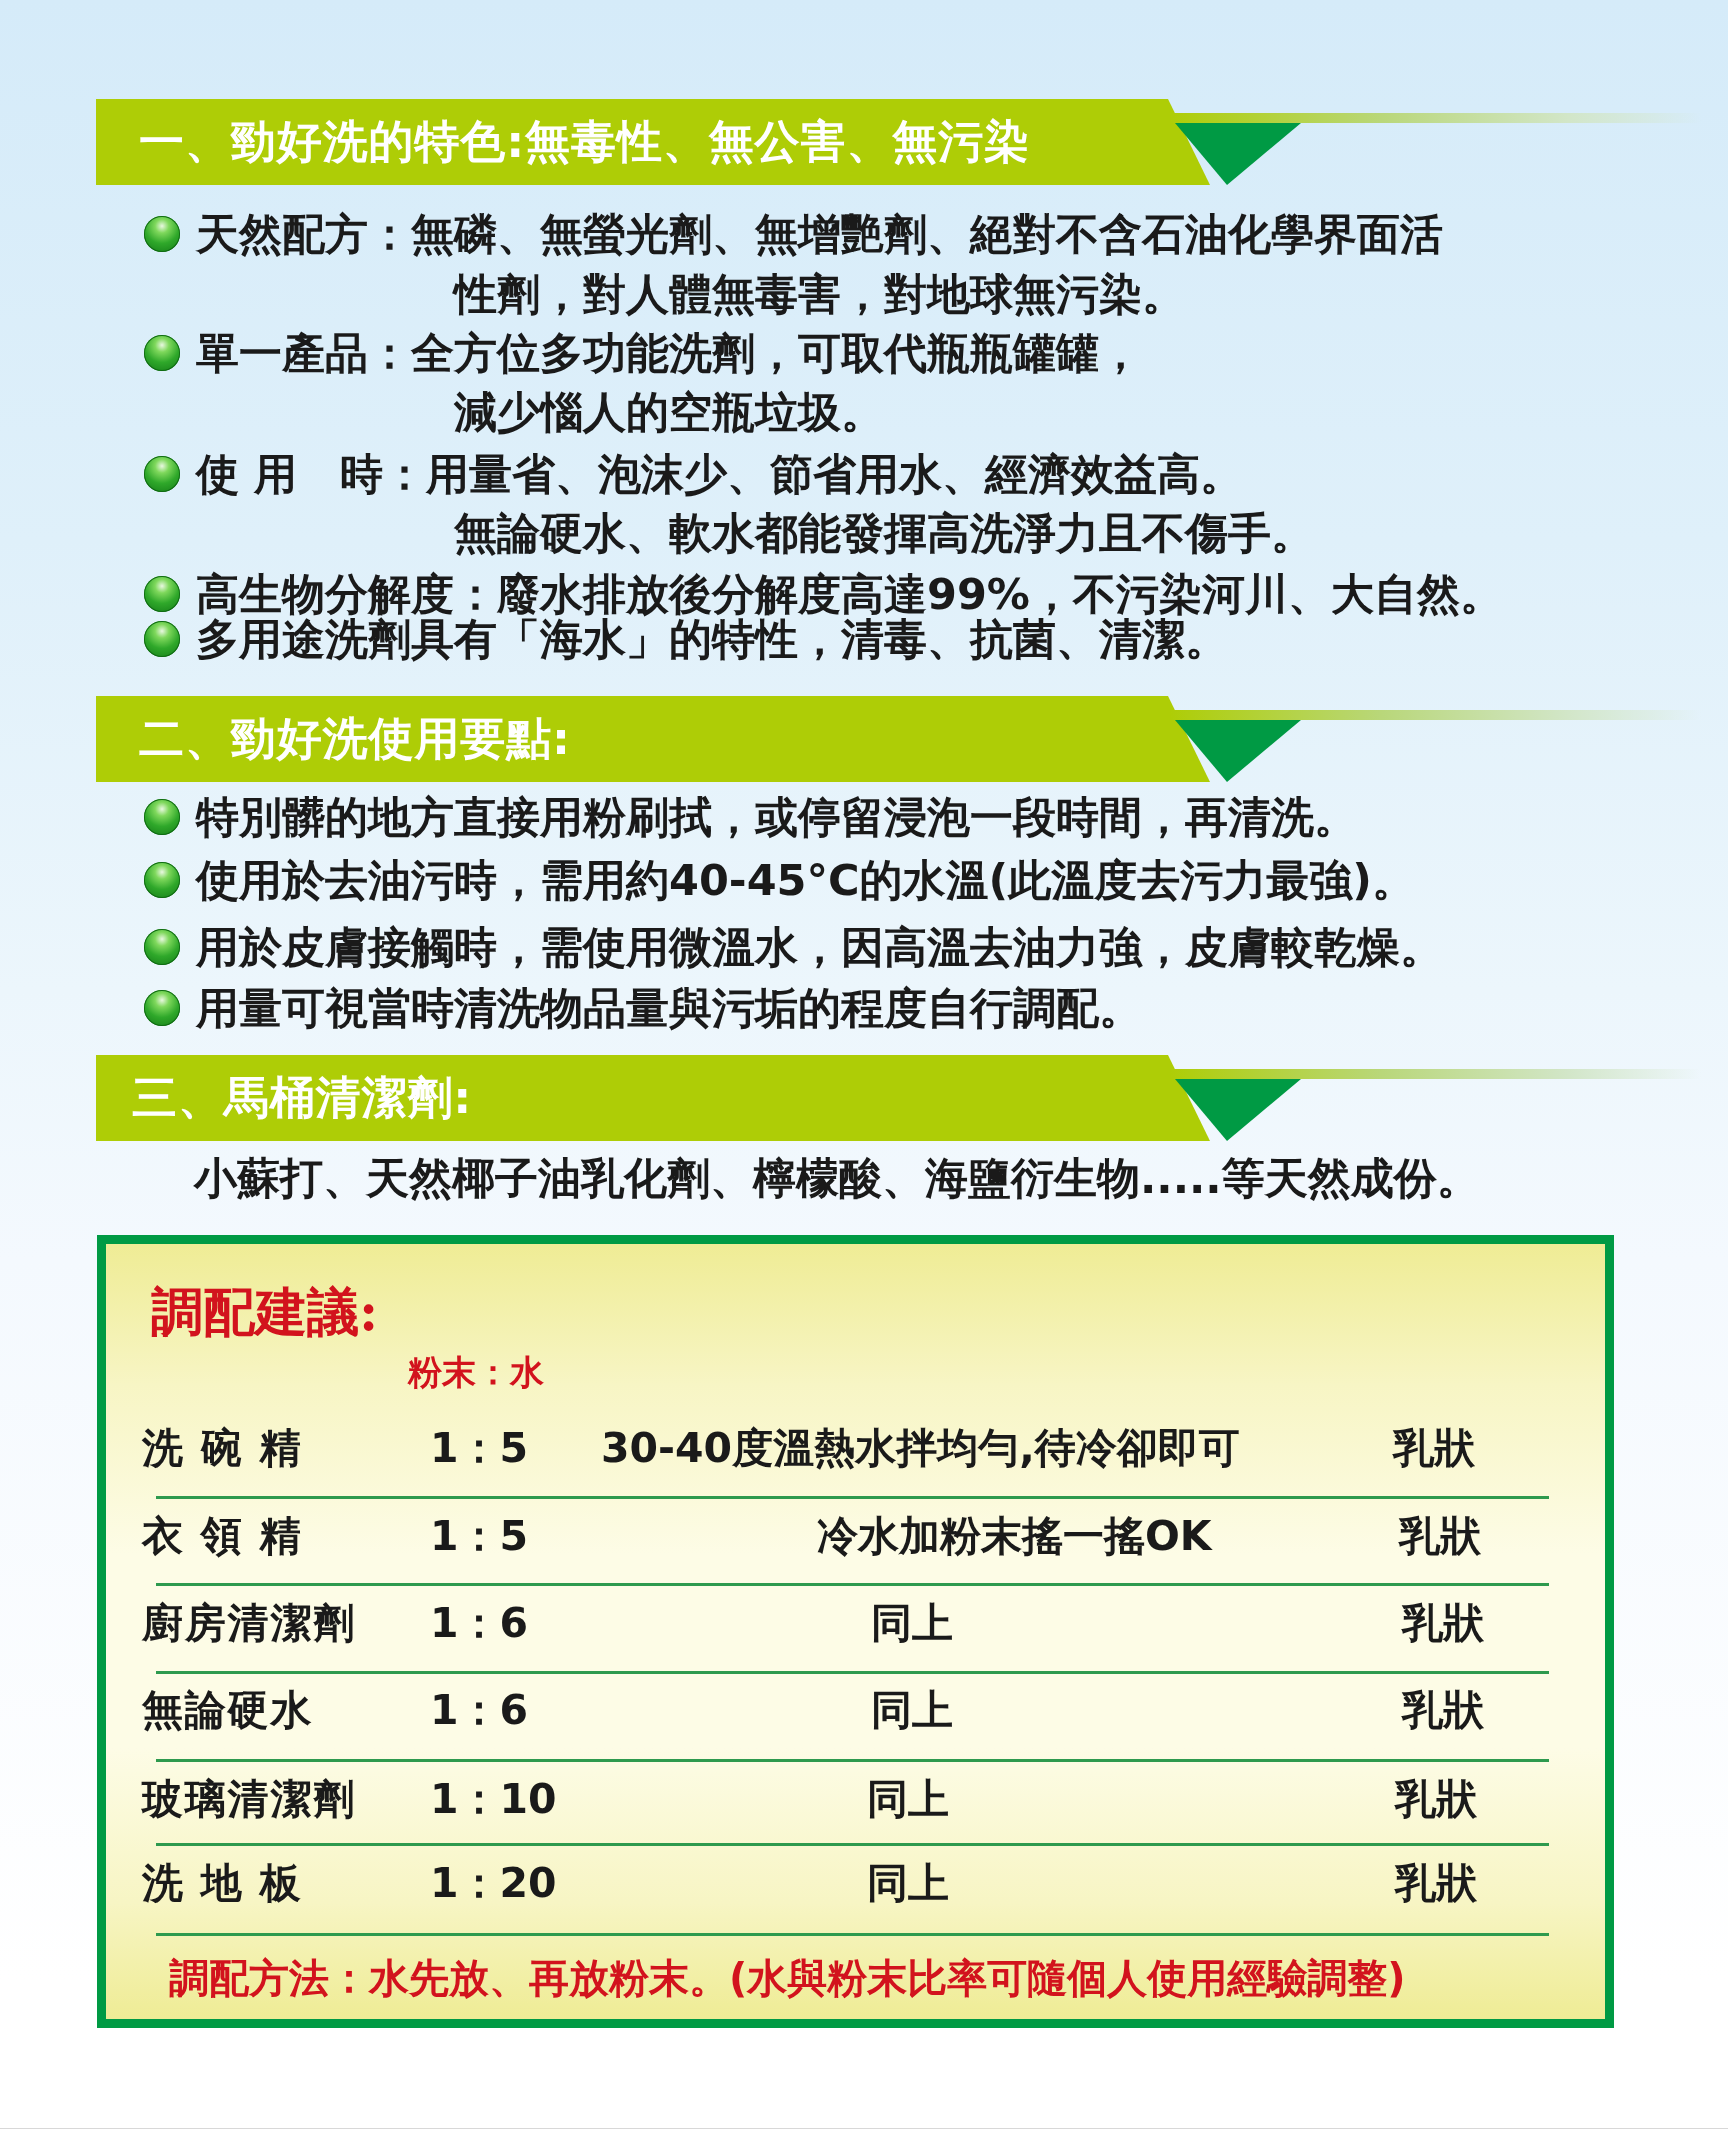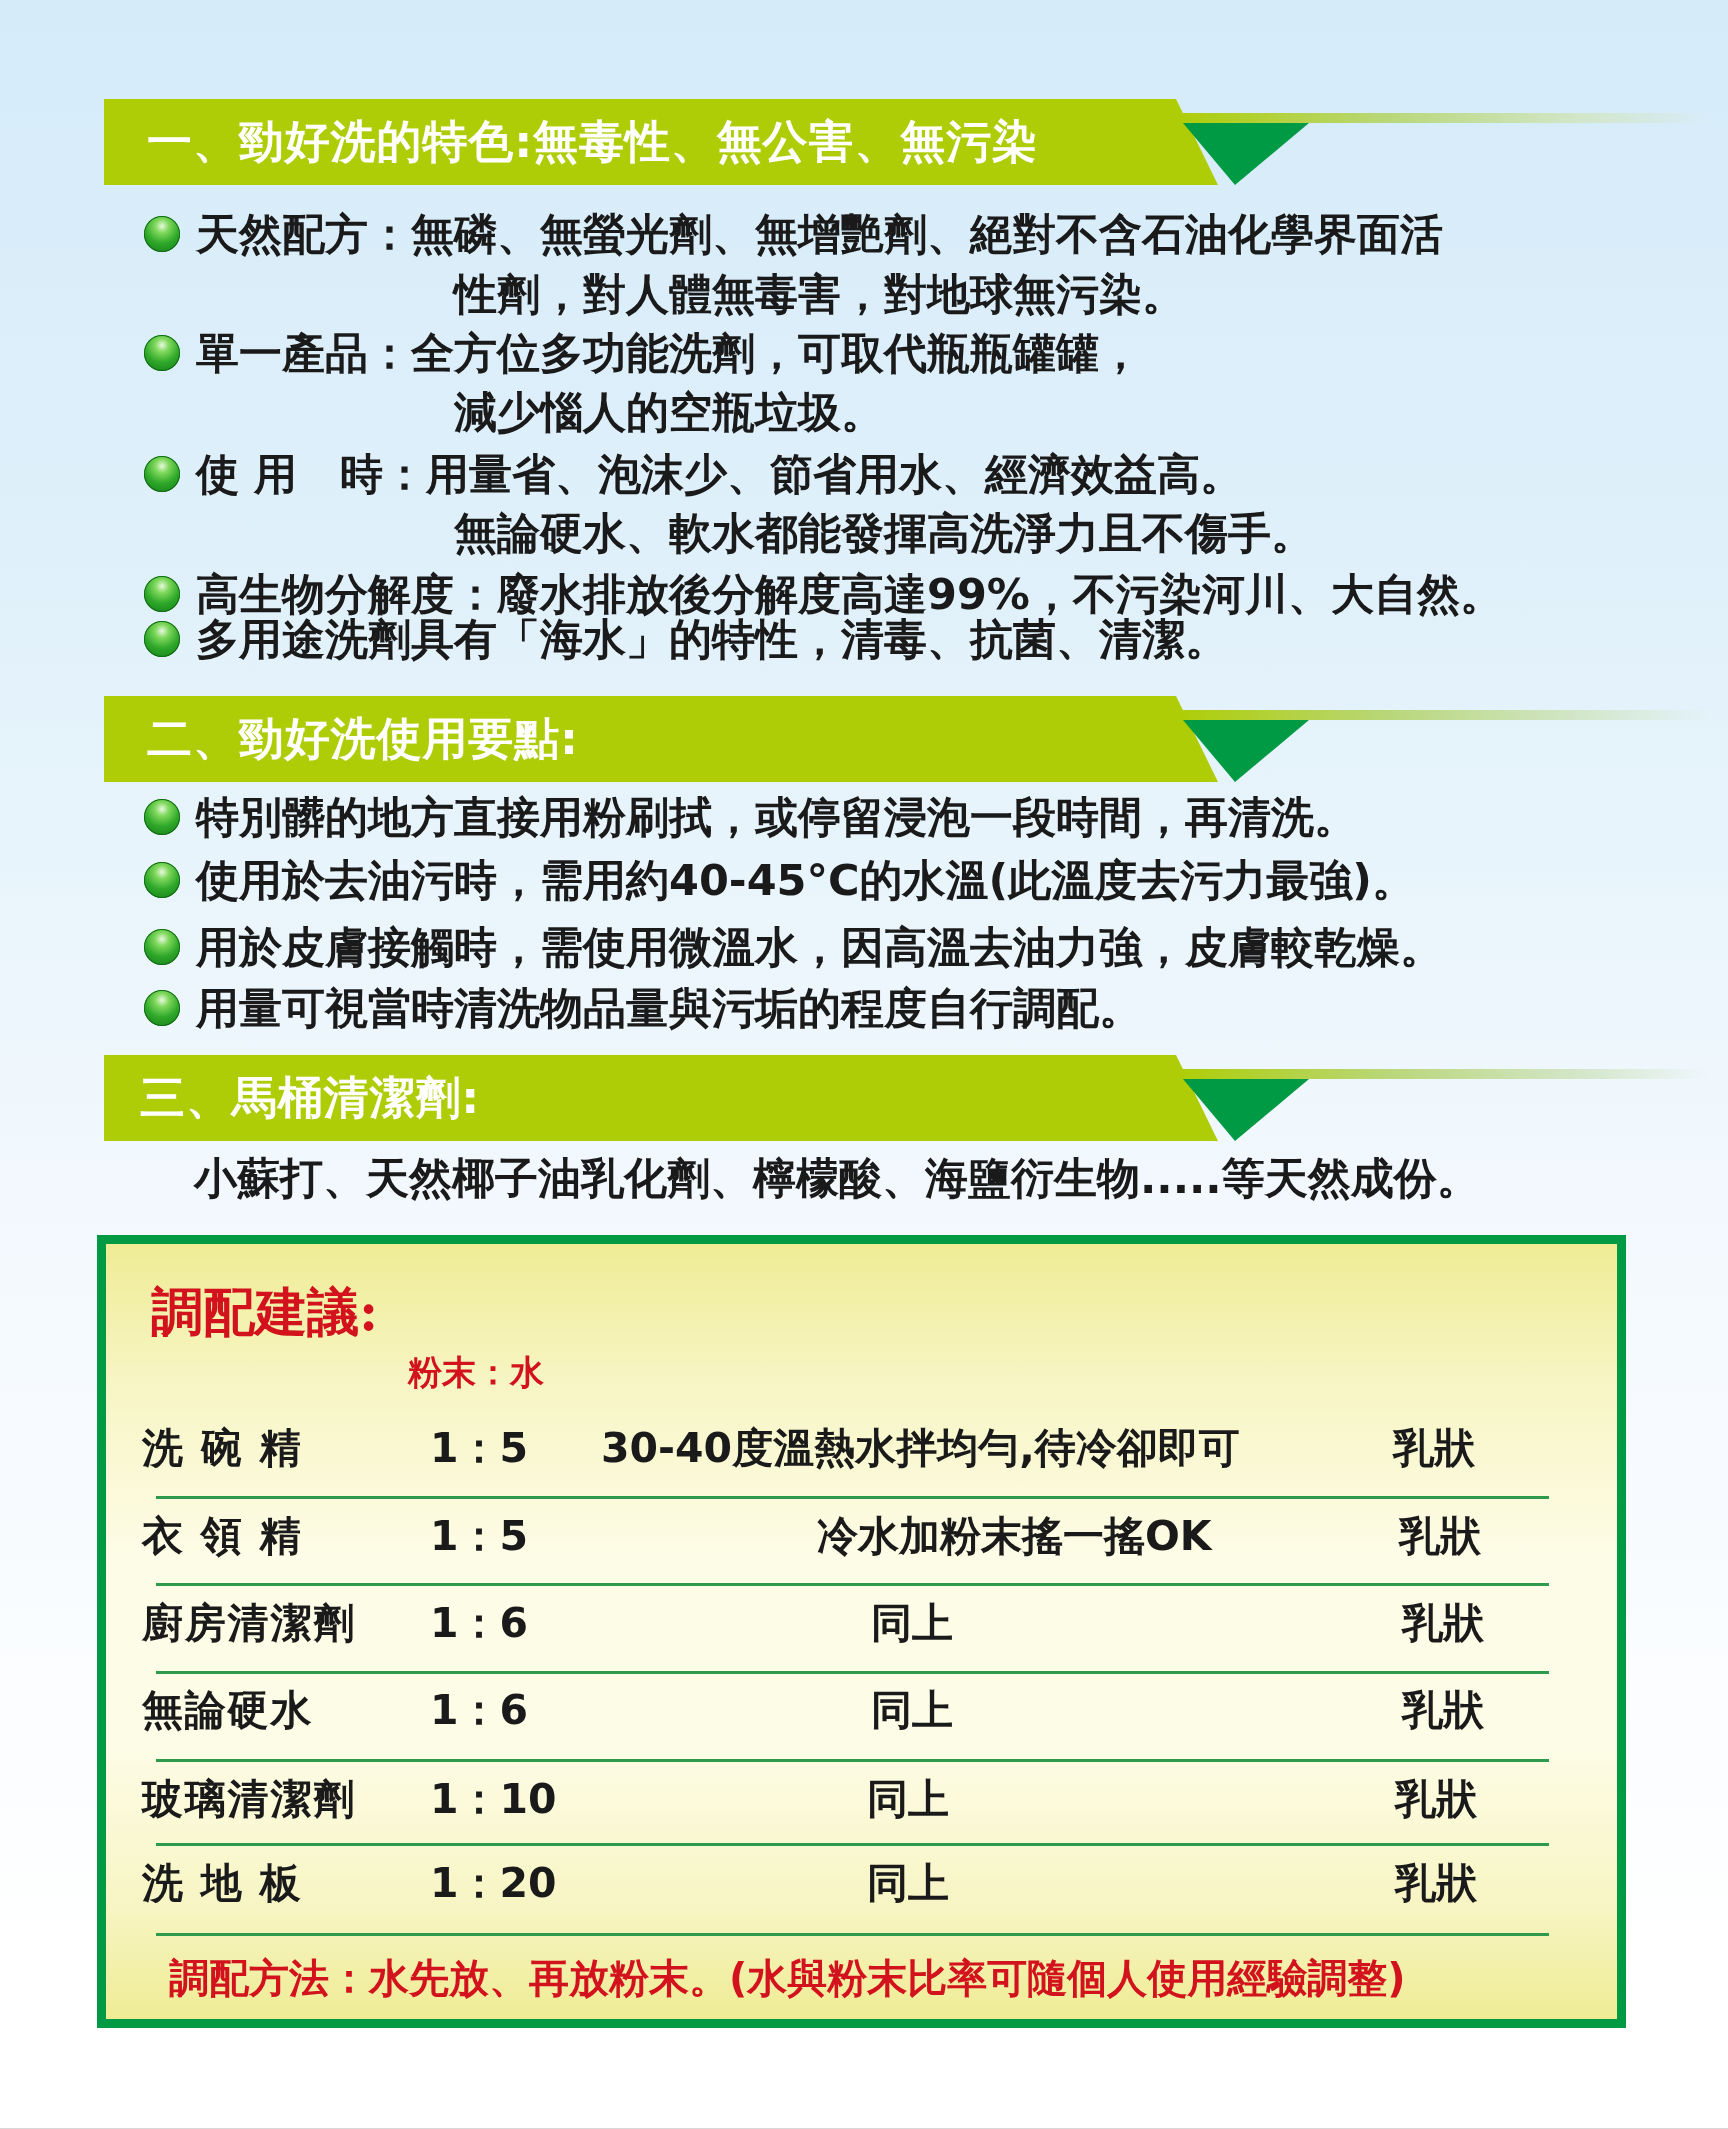--- a/index.html
+++ b/index.html
@@ -5,21 +5,21 @@
   html, body { margin: 0; padding: 0; }
   body {
     width: 1728px; height: 2130px; position: relative; overflow: hidden;
     background: linear-gradient(to bottom, #d5ebf9 0px, #dff0fa 540px, #ecf6fc 990px, #f4f9fe 1260px, #ffffff 1980px, #ffffff 2130px);
     font-family: "DejaVu Sans", "Liberation Sans", sans-serif;
     color: #1a1a1a;
   }
   .abs { position: absolute; }
 
   
-  .sec-header { position: absolute; left: 104px; width: 1602px; height: 86px; }
+  .sec-header { position: absolute; left: 96px; width: 1602px; height: 86px; }
   .sec-bar {
     position: absolute; left: 0; top: 0; height: 86px; width: 1114px;
     background: #aecd06;
     clip-path: polygon(0 0, 1072px 0, 1114px 86px, 0 86px);
   }
   .sec-line {
     position: absolute; left: 1074px; top: 14.4px; height: 10px; width: 531px;
     background: linear-gradient(to right, #aecd06 0%, #b9d77a 40%, #d2e6c8 75%, rgba(215,236,230,0) 100%);
   }
   .sec-tri-wrap { position:absolute; left: 1079px; top: 24px; width: 126px; height: 62px;
@@ -40,21 +40,20 @@
   }
   .cont-row { position: absolute; left: 454px; font-size: 43px; font-weight: bold; white-space: nowrap; line-height: 58px; }
 
   .ingredients { position: absolute; left: 194px; top: 1149px; font-size: 43px; font-weight: bold; white-space: nowrap; line-height: 58px; }
 
   
   .mix-box {
     position: absolute; left: 97px; top: 1235px; width: 1499px; height: 775px;
     border: 9px solid #009a44;
     background: linear-gradient(to bottom, #efec95 0%, #f7f5c4 18%, #fdfce6 40%, #fdfce6 65%, #f7f5c4 85%, #efec95 100%);
-    padding-left: 12px;
   }
   .mix-title { position: absolute; left: 45px; top: 34px; font-size: 52px; color: #d2131d; font-weight: bold; font-family: "DejaVu Serif", "Liberation Serif", serif; }
   .ratio-head { position: absolute; left: 302px; top: 106px; font-size: 34px; color: #d2131d; font-weight: bold; }
   .mix-row { position: absolute; left: 36px; width: 1393px; height: 86px; text-align: right; }
   .mix-row .cell { position: absolute; top: 0; line-height: 76px; font-size: 41px; font-weight: bold; white-space: nowrap; }
   .mix-row .c-name { left: 0; letter-spacing: 1.8px; }
   .mix-row .c-ratio { left: 288px; }
   .mix-row .c-note { }
   .mix-row .c-state { left: 1257px; }
   .mix-divider { position: absolute; left: 50px; width: 1393px; height: 2.7px; background: #2e9a4e; }

